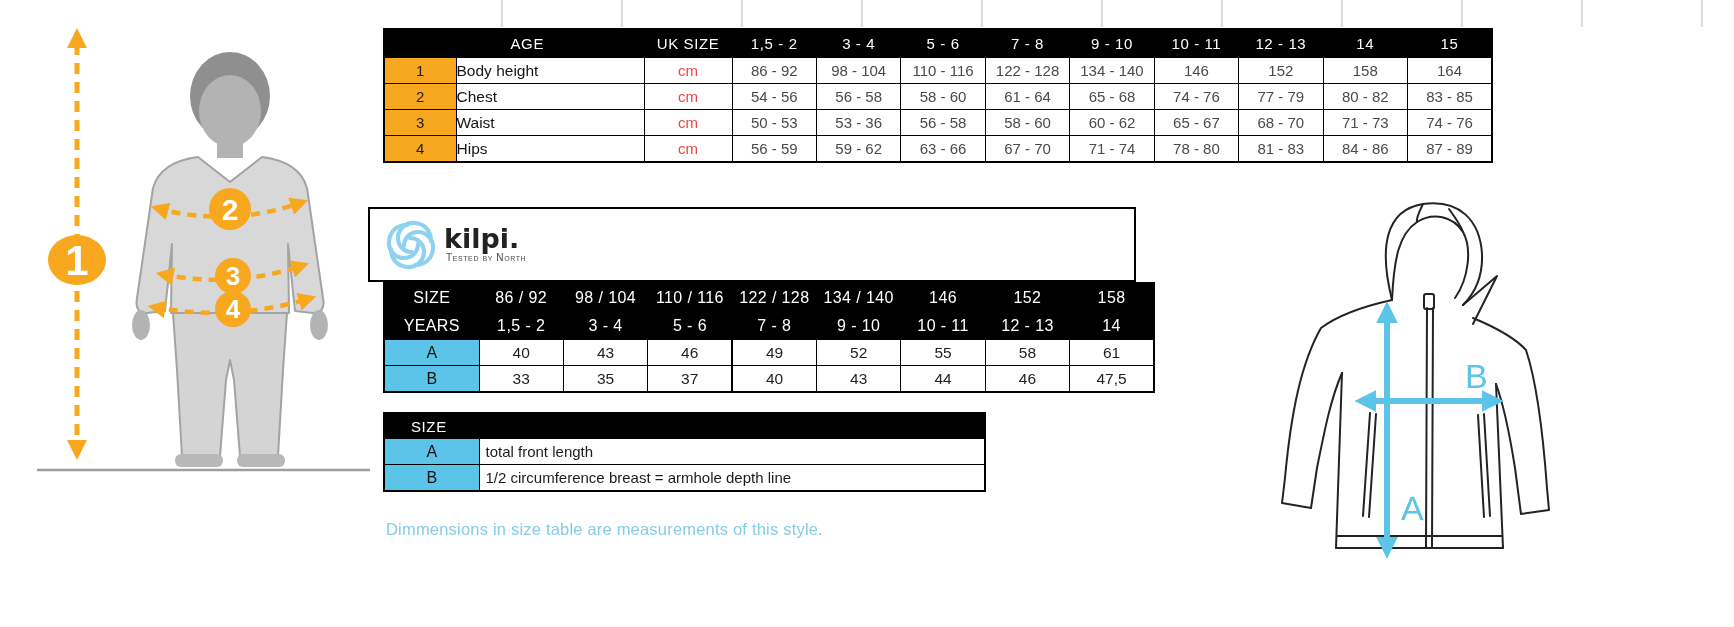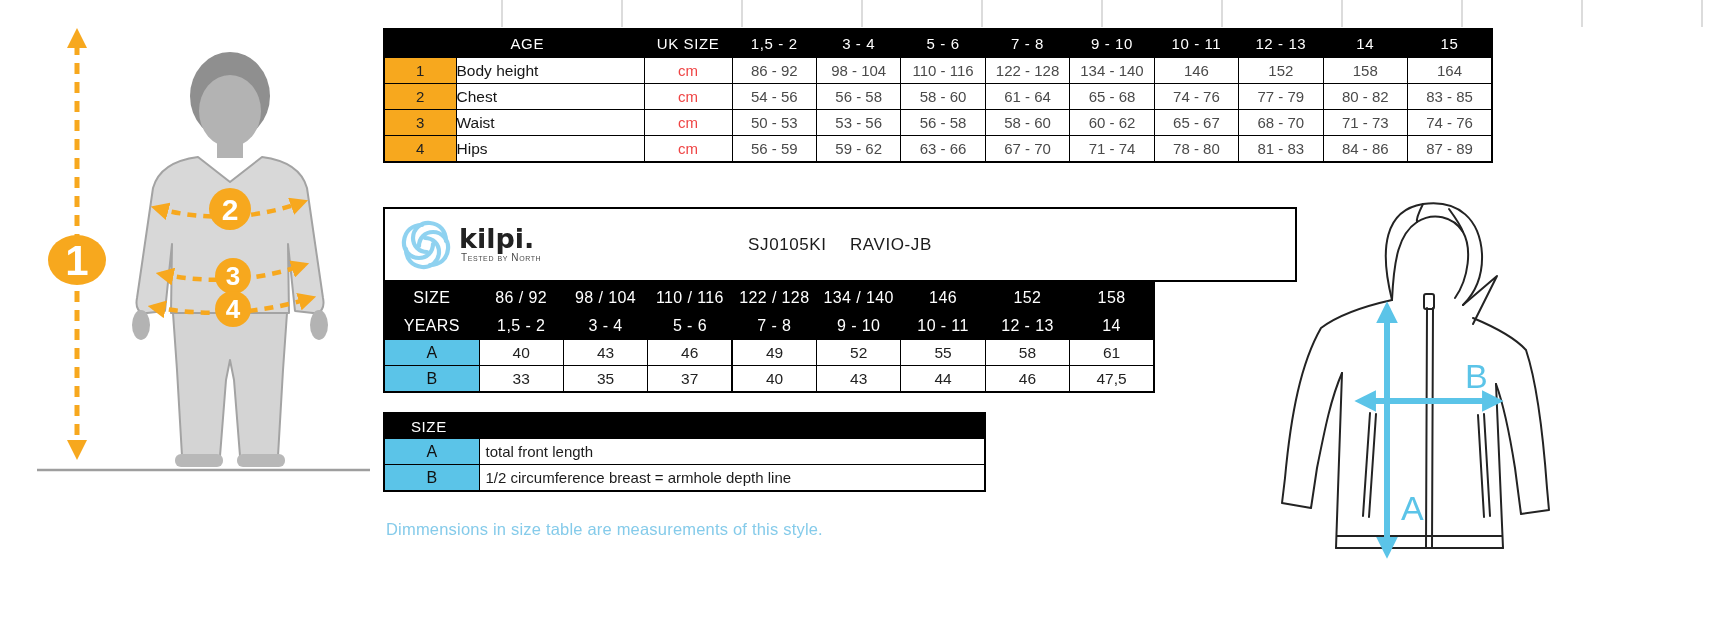--- a/index.html
+++ b/index.html
@@ -25,21 +25,21 @@
     height:27px;font-size:16px;letter-spacing:.4px;}
   .mid-table td{height:25px;font-size:15.5px;color:#222;}
   td.ab{background:#5BC4E8;color:#111;font-size:16px;}
   .bthick{border-left-width:2px !important;}
   .legend-table{left:383px;top:412px;width:603px;border:2px solid #000;}
   .legend-table th{background:#000;color:#fff;font-weight:normal;text-align:left;
     padding-left:26px;height:24px;font-size:15px;letter-spacing:.6px;border-color:#000;}
   .legend-table td{height:25px;}
   td.desc{text-align:left;padding-left:6px;font-size:15px;color:#1c1c1c;}
   
-  .product-box{position:absolute;left:383px;top:207px;width:914px;height:75px;
+  .product-box{position:absolute;left:368px;top:207px;width:768px;height:75px;
     border:2px solid #000;box-sizing:border-box;background:#fff;}
   .logo-wrap{position:absolute;left:14px;top:50%;transform:translateY(-50%);
     display:flex;align-items:center;gap:6px;}
   .brand-name{font-family:"DejaVu Sans",sans-serif;font-weight:bold;font-size:27px;
     color:#222;line-height:26px;}
   .brand-tagline{font-variant:small-caps;font-size:10px;color:#4a4a4a;
     letter-spacing:.6px;margin-top:0;padding-left:2px;}
   .product-title{position:absolute;left:0;right:0;top:50%;transform:translateY(-50%);
     text-align:center;font-size:17px;letter-spacing:.6px;color:#1b1b1b;}
   .product-title span{margin:0 9px;}
@@ -149,21 +149,21 @@
         <td>74 - 76</td>
         <td>77 - 79</td>
         <td>80 - 82</td>
         <td>83 - 85</td>
       </tr>
       <tr>
         <td class="num">3</td>
         <td class="lbl">Waist</td>
         <td class="unit">cm</td>
         <td>50 - 53</td>
-        <td>53 - 56</td>
+        <td>53 - 36</td>
         <td>56 - 58</td>
         <td>58 - 60</td>
         <td>60 - 62</td>
         <td>65 - 67</td>
         <td>68 - 70</td>
         <td>71 - 73</td>
         <td>74 - 76</td>
       </tr>
       <tr>
         <td class="num">4</td>
@@ -189,24 +189,20 @@
           <path d="M 1,7 C -7,7 -13,1 -13,-7 C -13,-16 -5,-23 4,-22 C 14,-21 20,-14 20,-4"></path>
           <path d="M 1,7 C -7,7 -13,1 -13,-7 C -13,-16 -5,-23 4,-22 C 14,-21 20,-14 20,-4" transform="rotate(90)"></path>
           <path d="M 1,7 C -7,7 -13,1 -13,-7 C -13,-16 -5,-23 4,-22 C 14,-21 20,-14 20,-4" transform="rotate(180)"></path>
           <path d="M 1,7 C -7,7 -13,1 -13,-7 C -13,-16 -5,-23 4,-22 C 14,-21 20,-14 20,-4" transform="rotate(270)"></path>
         </g>
       </svg>
       <div>
         <div class="brand-name">kilpi.</div>
         <div class="brand-tagline">Tested by North</div>
       </div>
-    </div>
-    <div class="product-title">
-      <span>SJ0105KI</span>
-      <span>RAVIO-JB</span>
     </div>
   </div>
 
   <table class="tbl mid-table">
     <colgroup>
         <col style="width:95px">
         <col span="8">
       </colgroup>
     <thead>
       <tr>

